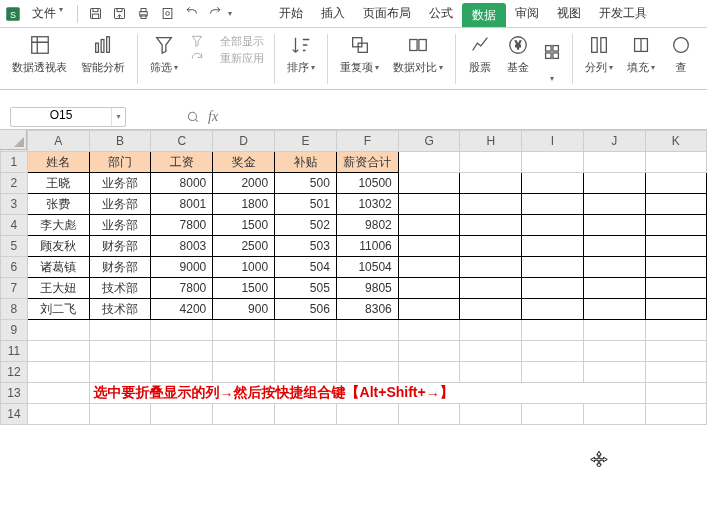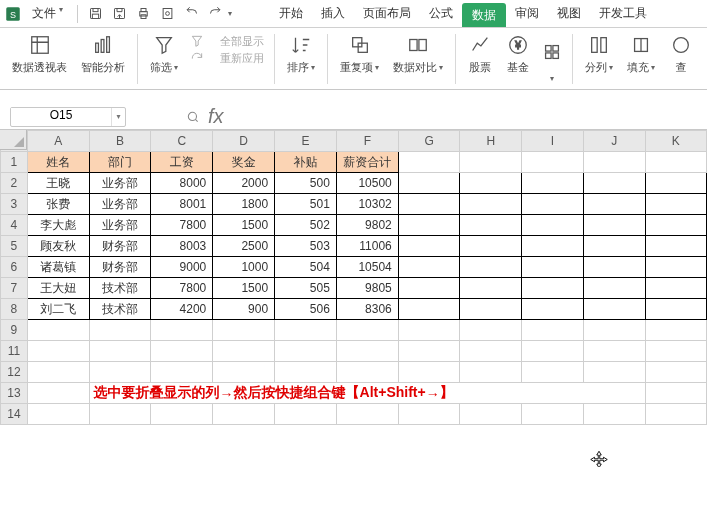--- a/index.html
+++ b/index.html
@@ -28,21 +28,21 @@
 .rstack .srow{display:flex;gap:16px;font-size:11px;color:#aaa;cursor:pointer}
 .rstack .srow svg{width:14px;height:14px}
 
 
 .fbar-row{display:flex;align-items:center;height:26px;border-bottom:1px solid #c8c8c8;margin-top:14px}
 .namebox-wrap{display:flex;align-items:flex-start;border:1px solid #c8c8c8;border-radius:2px;margin:2px 0 2px 10px;height:20px}
 .namebox{width:100px;border:none;outline:none;padding:0 6px;font-size:12px;text-align:center}
 .nb-caret{width:14px;display:flex;align-items:center;justify-content:center;color:#777;border-left:1px solid #e0e0e0;height:100%;font-size:8px}
 .fx-area{display:flex;align-items:center;gap:8px;margin-left:60px;color:#888}
 .fx-area svg{width:14px;height:14px}
-.fx-lbl{font-style:italic;font-family:Liberation Sans, sans-serif;font-size:20px;color:#777}
+.fx-lbl{font-style:italic;font-family:Liberation Serif, serif;font-size:14px;color:#777}
 
 
 .sheet{position:relative}
 .corner{position:absolute;left:0;top:0;width:27px;height:20px;background:#e8e8e8;border-right:1px solid #bababa;border-bottom:1px solid #bababa}
 .corner::after{content:"";position:absolute;right:2px;bottom:2px;border:5px solid transparent;border-right-color:#b0b0b0;border-bottom-color:#b0b0b0}
 table{border-collapse:collapse;table-layout:fixed}
 th,td{border:1px solid #cfcfcf;height:21px;font-size:12px;font-weight:normal;text-align:center;padding:0;overflow:hidden;white-space:nowrap}
 th{background:#e8e8e8;color:#555}
 .rowhdr{width:27px;background:#e8e8e8;color:#555}
 .colhdr{height:19px}

